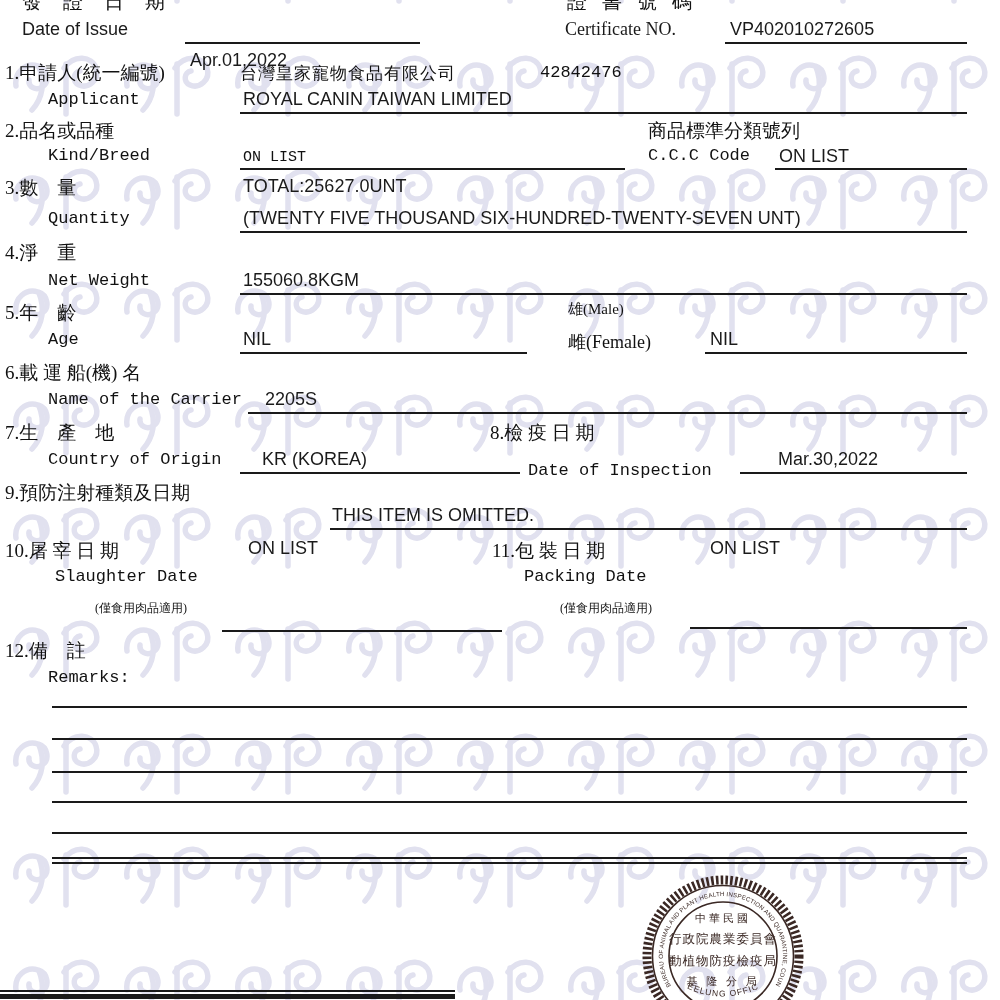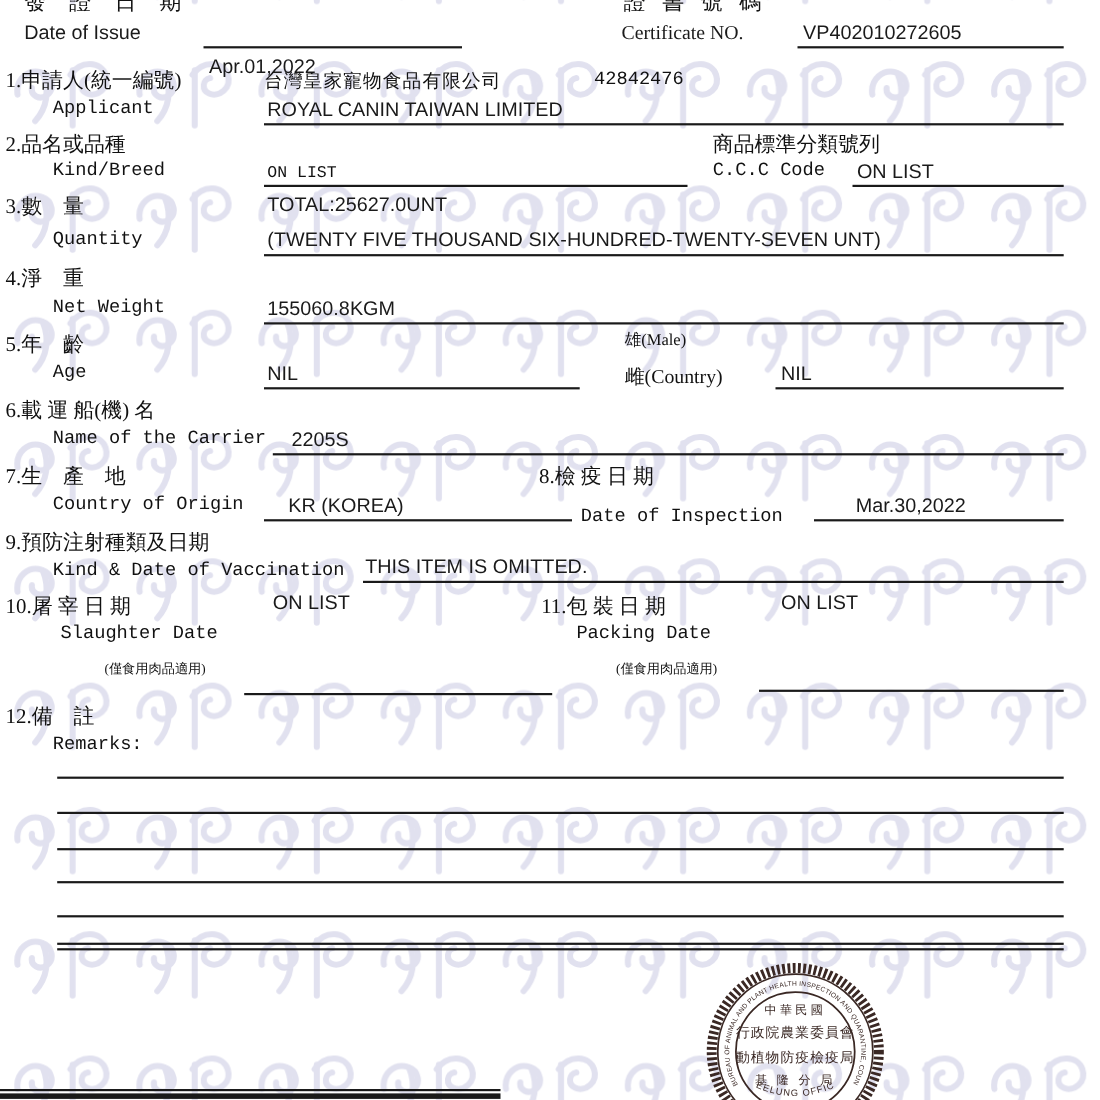--- a/index.html
+++ b/index.html
@@ -75,40 +75,39 @@
     <div class="abs cjk" style="left:5px;top:240px;">4.淨　重</div>
     <div class="abs mono" style="left:48px;top:271px;">Net Weight</div>
     <div class="abs sans" style="left:243px;top:270px;">155060.8KGM</div>
     <div class="uline" style="left:240px;top:293px;width:727px;"></div>
 
     <div class="abs cjk" style="left:5px;top:300px;">5.年　齡</div>
     <div class="abs cjk" style="left:568px;top:300px;font-size:15px;">雄(Male)</div>
     <div class="abs mono" style="left:48px;top:330px;">Age</div>
     <div class="abs sans" style="left:243px;top:329px;">NIL</div>
     <div class="uline" style="left:240px;top:352px;width:287px;"></div>
-    <div class="abs cjk" style="left:568px;top:330px;font-size:18px;">雌(Country)</div>
+    <div class="abs cjk" style="left:568px;top:330px;font-size:18px;">雌(Female)</div>
     <div class="abs sans" style="left:710px;top:329px;">NIL</div>
     <div class="uline" style="left:705px;top:352px;width:262px;"></div>
 
     <div class="abs cjk" style="left:5px;top:360px;">6.載 運 船(機) 名</div>
     <div class="abs mono" style="left:48px;top:390px;">Name of the Carrier</div>
     <div class="abs sans" style="left:265px;top:389px;">2205S</div>
     <div class="uline" style="left:248px;top:412px;width:719px;"></div>
 
     <div class="abs cjk" style="left:5px;top:420px;">7.生　產　地</div>
     <div class="abs cjk" style="left:490px;top:420px;text-align:right;">8.檢 疫 日 期</div>
     <div class="abs mono" style="left:48px;top:450px;">Country of Origin</div>
     <div class="abs sans" style="left:262px;top:449px;">KR (KOREA)</div>
     <div class="uline" style="left:240px;top:472px;width:280px;"></div>
     <div class="abs mono" style="left:528px;top:450px;margin-top:11px;">Date of Inspection</div>
     <div class="abs sans" style="left:778px;top:449px;">Mar.30,2022</div>
     <div class="uline" style="left:740px;top:472px;width:227px;"></div>
 
     <div class="abs cjk" style="left:5px;top:480px;">9.預防注射種類及日期</div>
-    <div class="abs mono" style="left:48px;top:510px;">Kind &amp; Date of Vaccination</div>
     <div class="abs sans" style="left:332px;top:505px;">THIS ITEM IS OMITTED.</div>
     <div class="uline" style="left:330px;top:528px;width:637px;"></div>
 
     <div class="abs cjk" style="left:5px;top:538px;">10.屠 宰 日 期</div>
     <div class="abs sans" style="left:248px;top:538px;">ON LIST</div>
     <div class="abs cjk" style="left:492px;top:538px;">11.包 裝 日 期</div>
     <div class="abs sans" style="left:710px;top:538px;">ON LIST</div>
     <div class="abs mono" style="left:55px;top:567px;">Slaughter Date</div>
     <div class="abs mono" style="left:524px;top:567px;">Packing Date</div>
     <div class="abs cjk-sm" style="left:95px;top:600px;">(僅食用肉品適用)</div>

